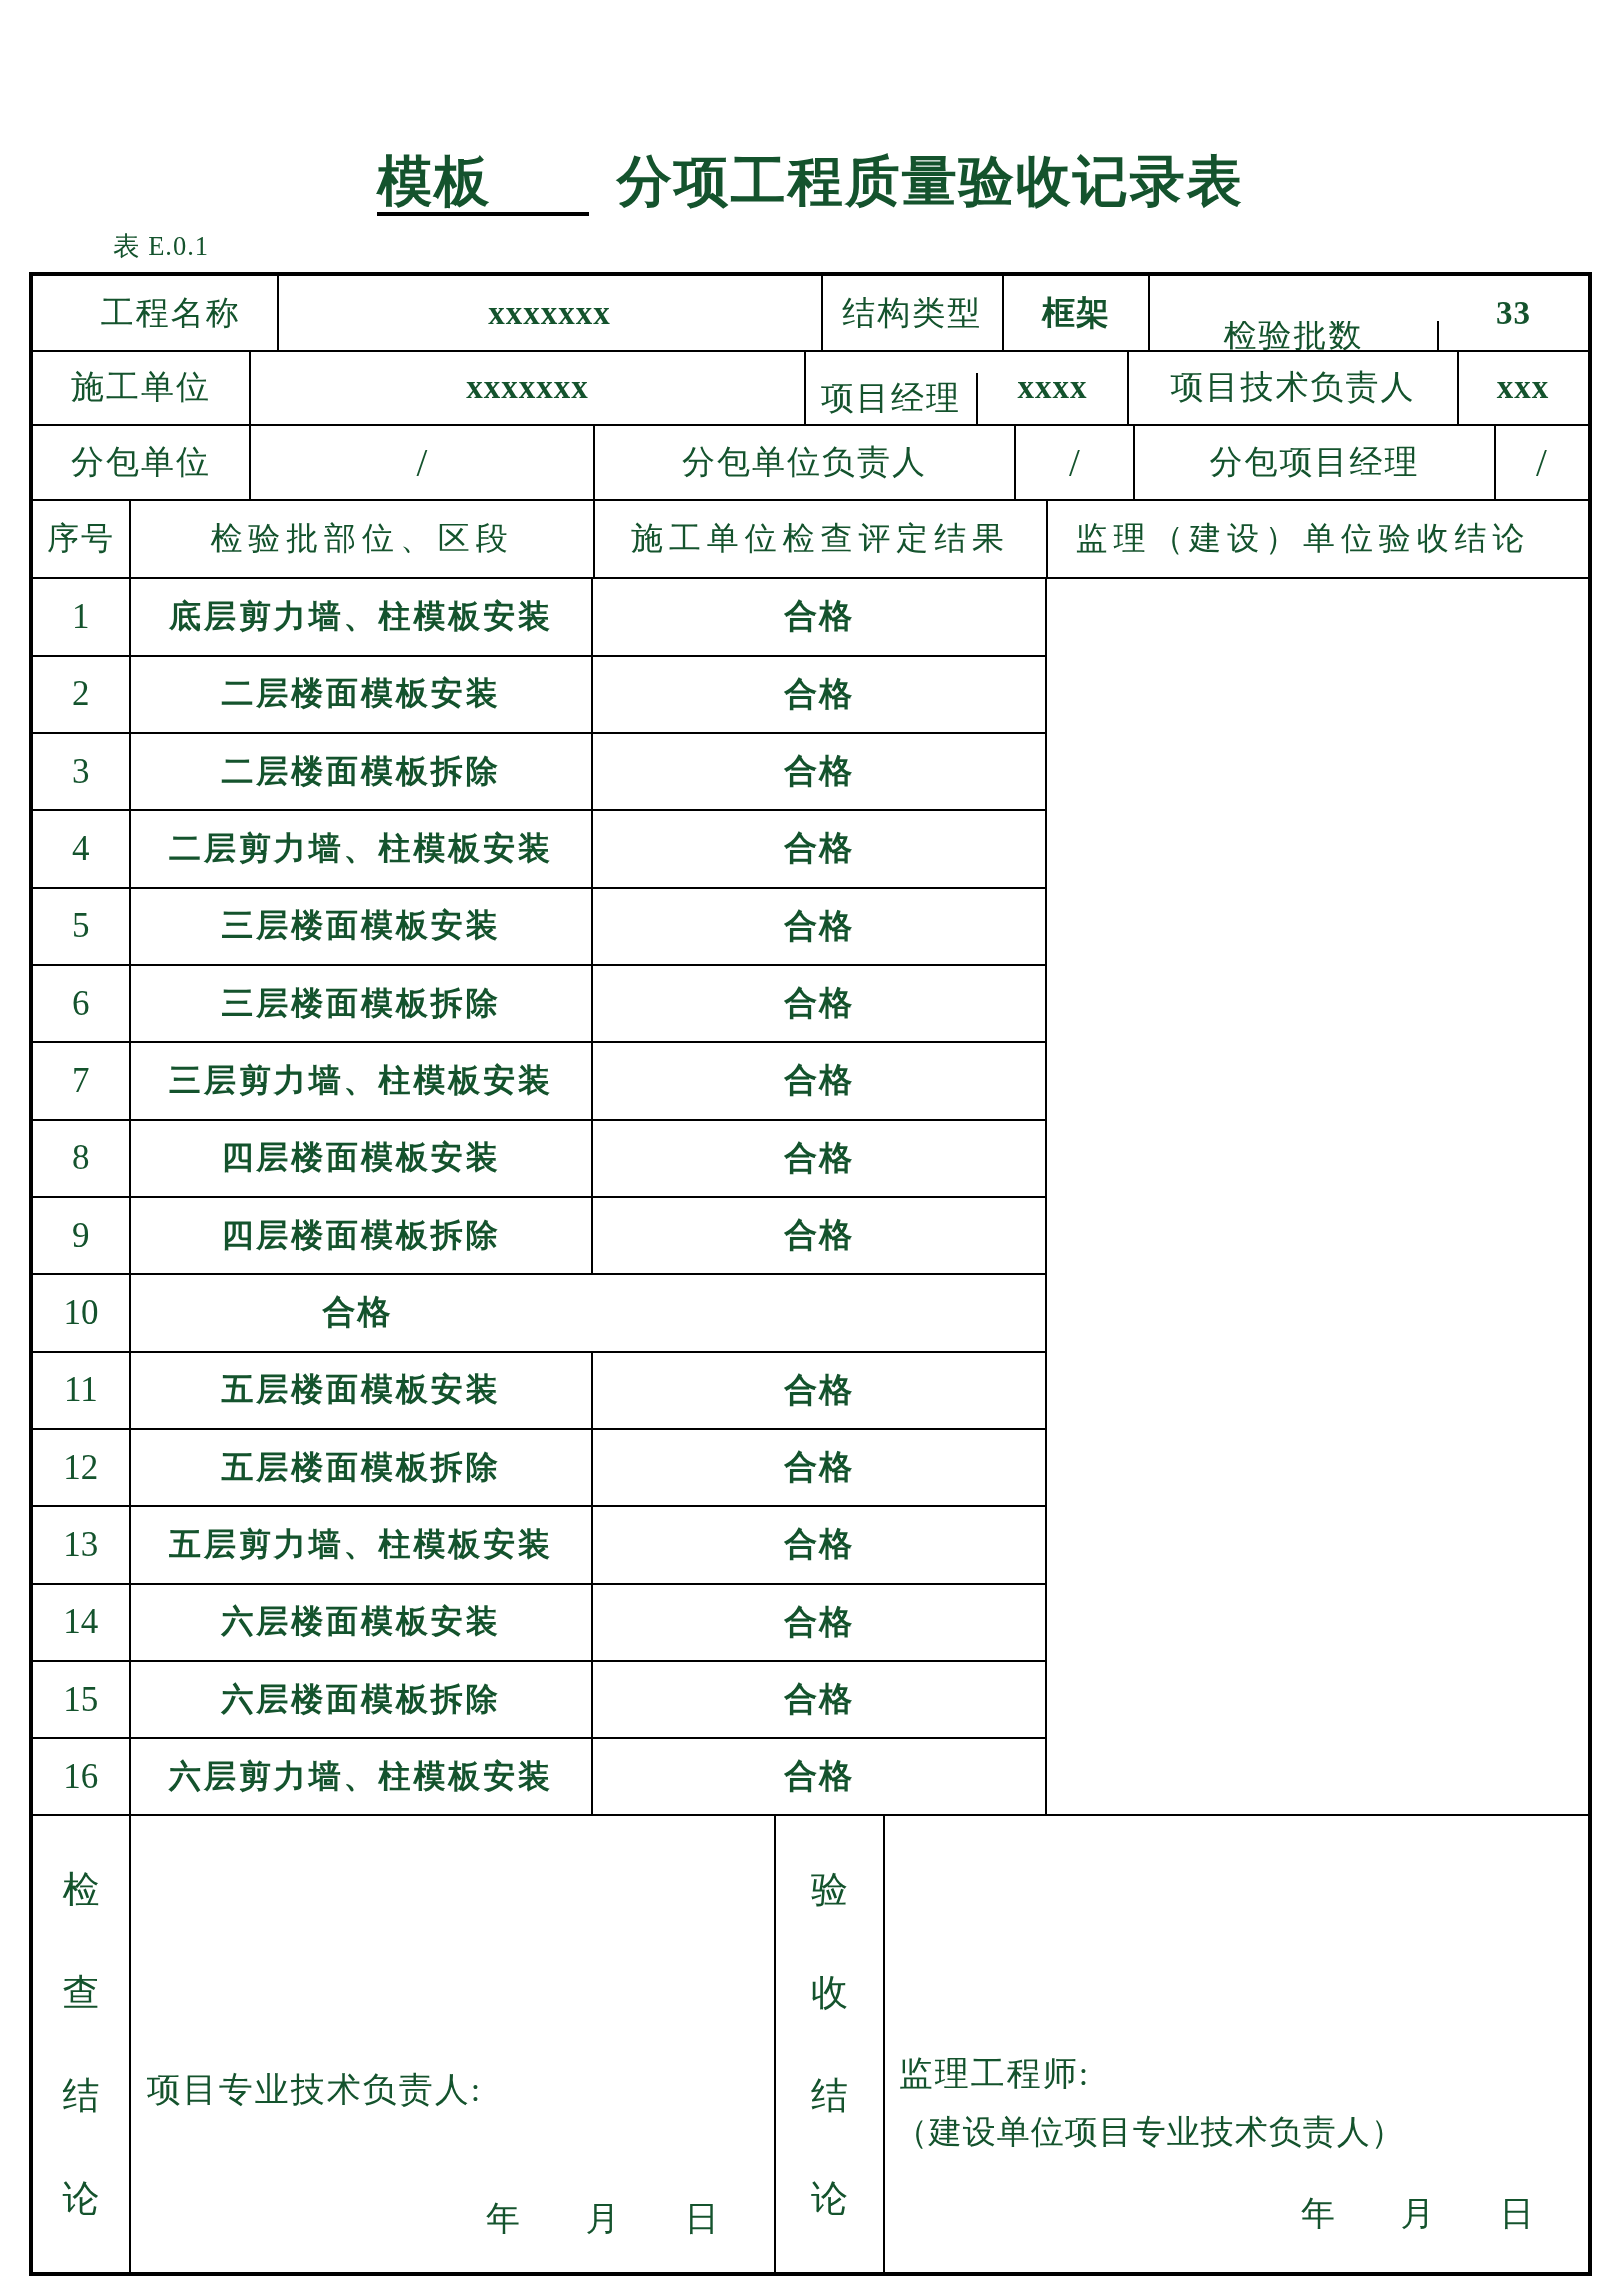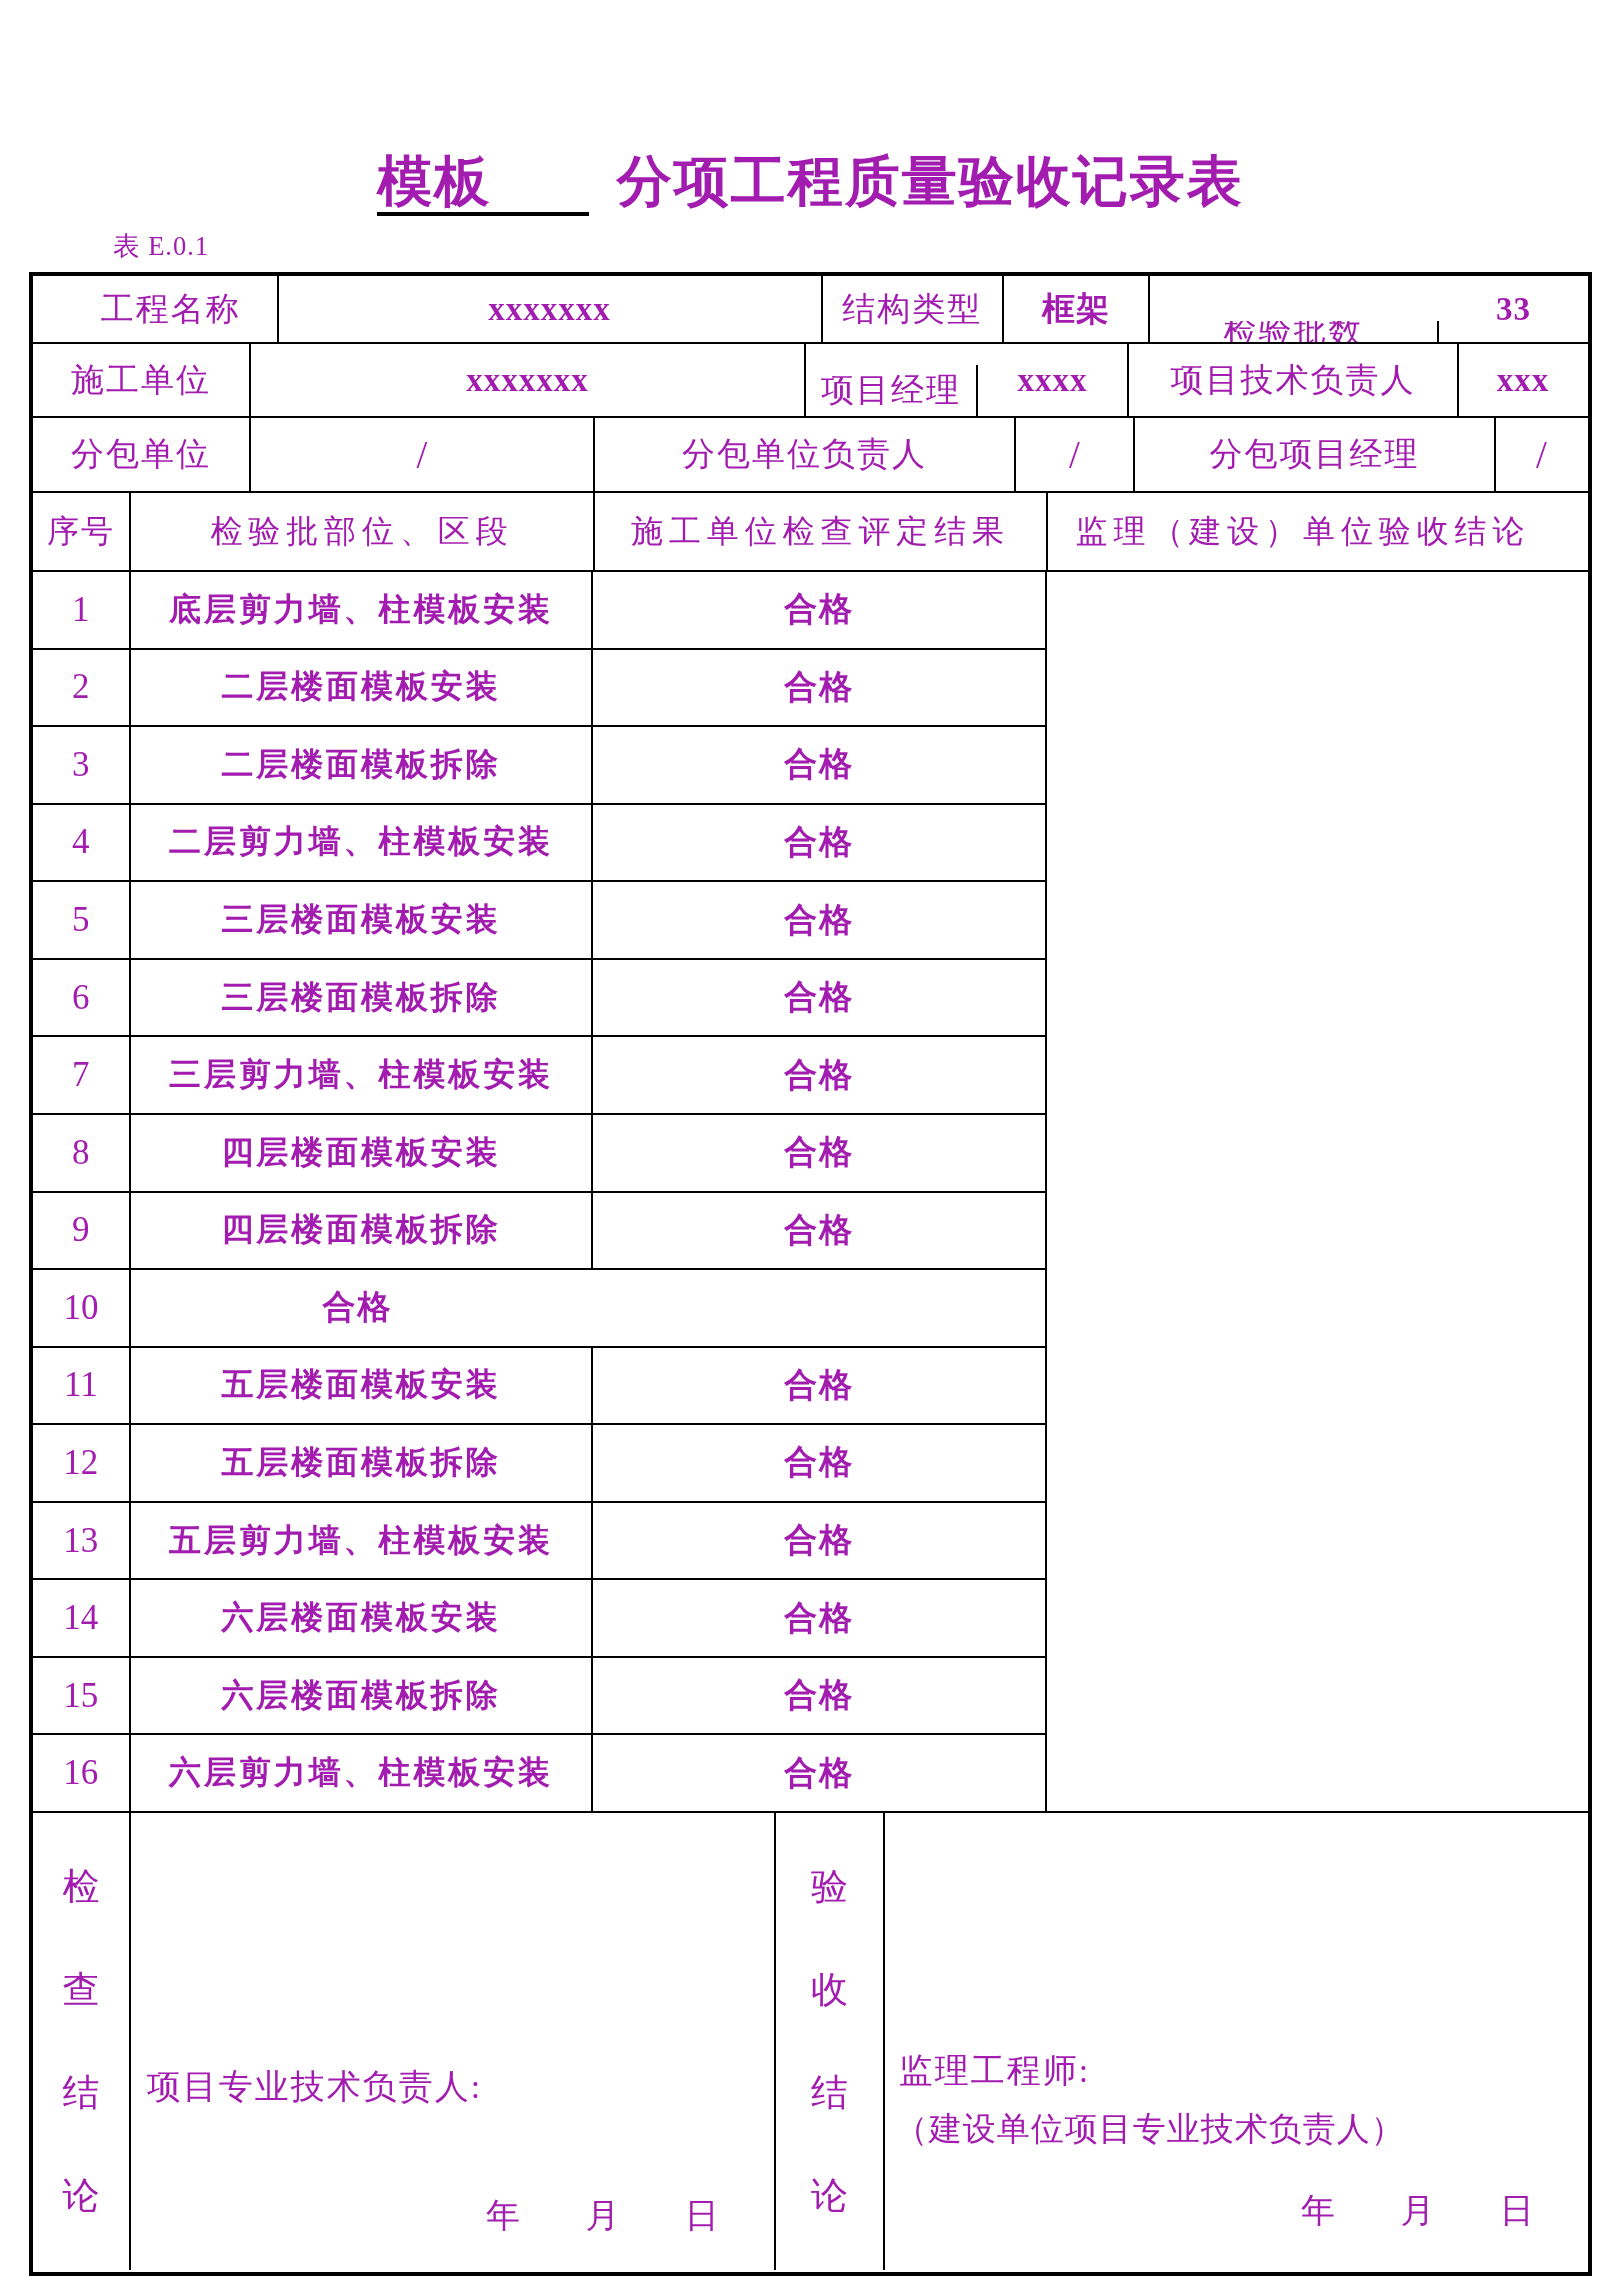--- a/index.html
+++ b/index.html
@@ -3,21 +3,21 @@
 <meta charset="utf-8">
 <style>
   * { margin: 0; padding: 0; box-sizing: border-box; }
   html, body { background: #888; }
   .page {
     position: relative;
     width: 1621px;
     height: 2293px;
     margin: 0 auto;
     background: #ffffff;
-    color: #a21caf;
+    color: #14532d;
     font-family: "Liberation Serif", "DejaVu Serif", serif;
     overflow: hidden;
   }
   
   .title {
     position: absolute;
     top: 145px;
     left: 0;
     width: 100%;
     text-align: center;
@@ -53,21 +53,21 @@
   .band { display: flex; flex-direction: row; border-bottom: 2px solid #000; }
   .band:last-child { border-bottom: none; }
   .cell {
     display: flex;
     align-items: center;
     justify-content: center;
     border-right: 2px solid #000;
     overflow: hidden;
   }
   .cell.last { border-right: none; }
-  .r1 { height: 68px; padding-left: 32px; }
+  .r1 { height: 76px; padding-left: 32px; }
   .r2 { height: 74px; }
   .r3 { height: 75px; }
   .hdr { height: 79px; }
   .databand { height: 1241px; }
   .bottom { height: 457px; }
   
   .lbl  { font-size: 33px; letter-spacing: 2px; white-space: nowrap; }
   .val  { font-size: 33px; font-weight: bold; letter-spacing: 1px; white-space: nowrap; }
   .slash { font-size: 39px; font-weight: normal; }
   .hdr .cell { font-size: 32px; letter-spacing: 5.9px; white-space: nowrap; }

